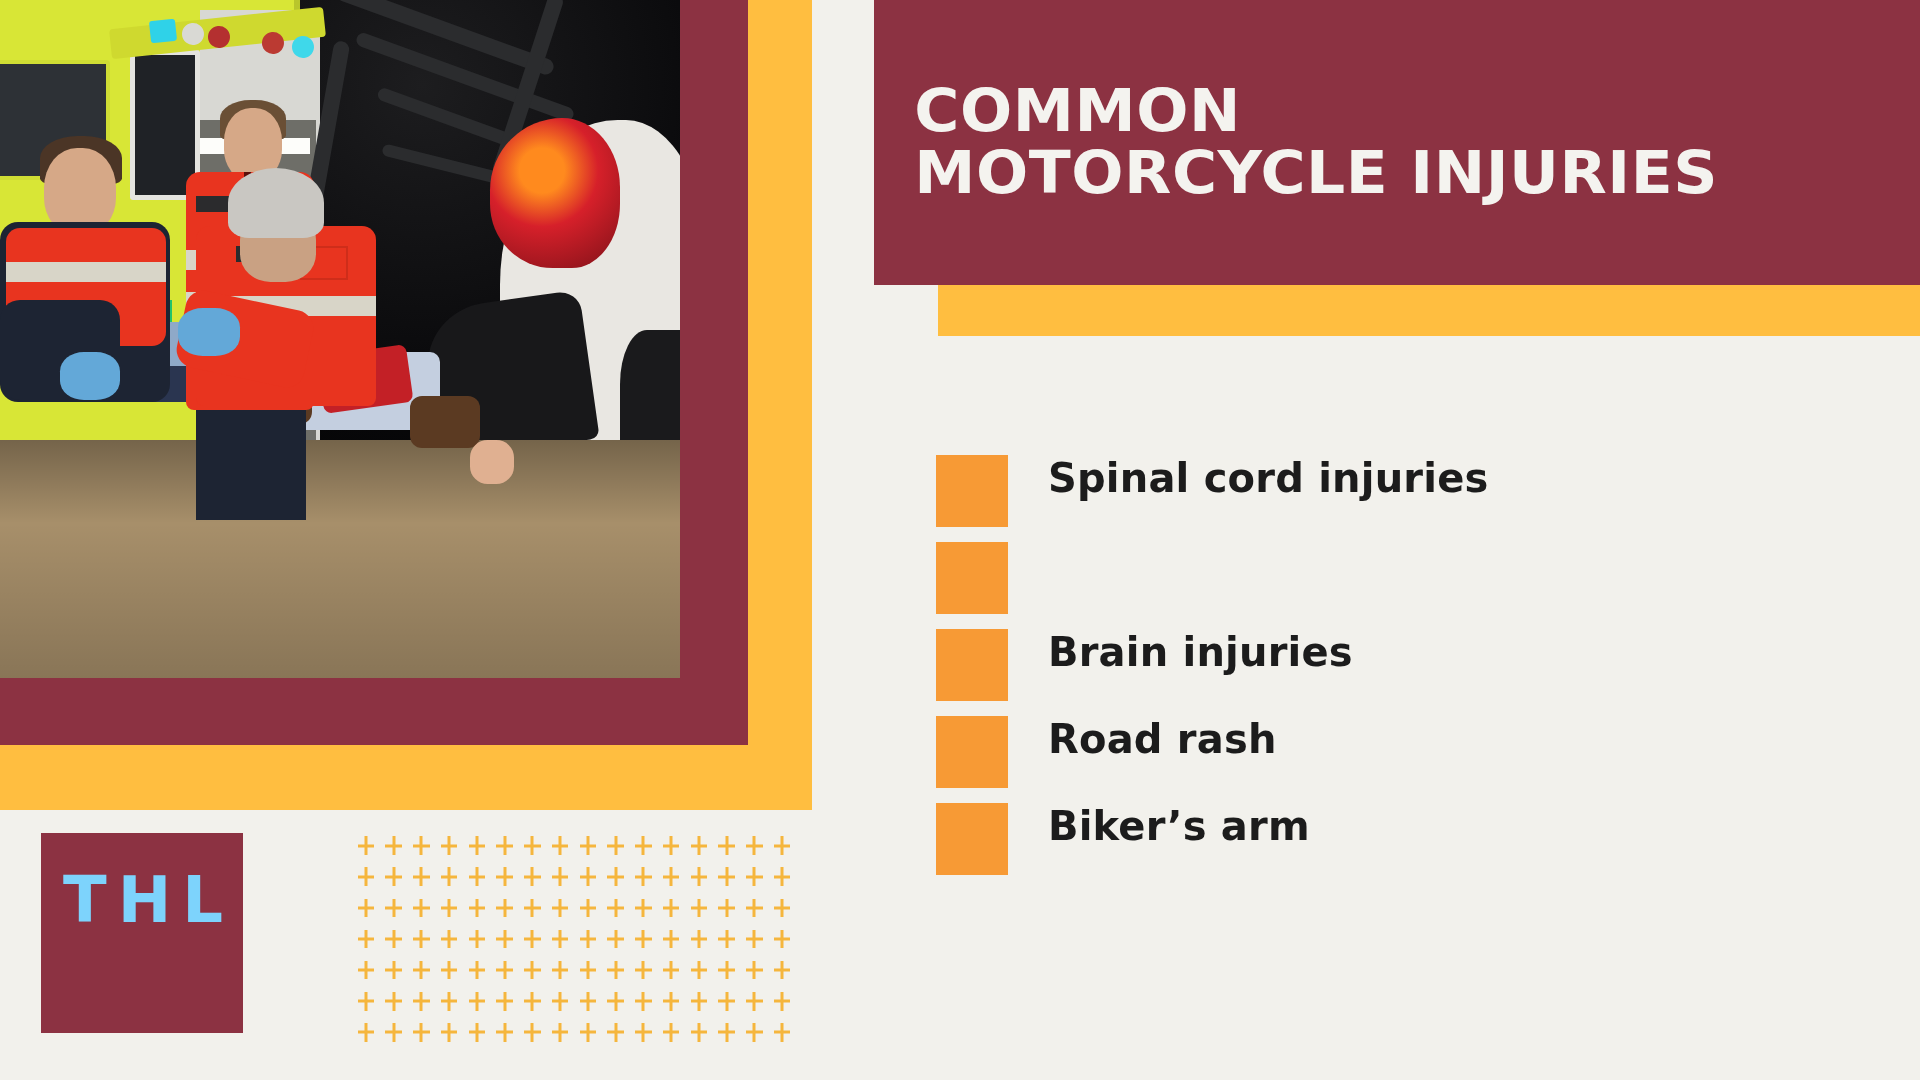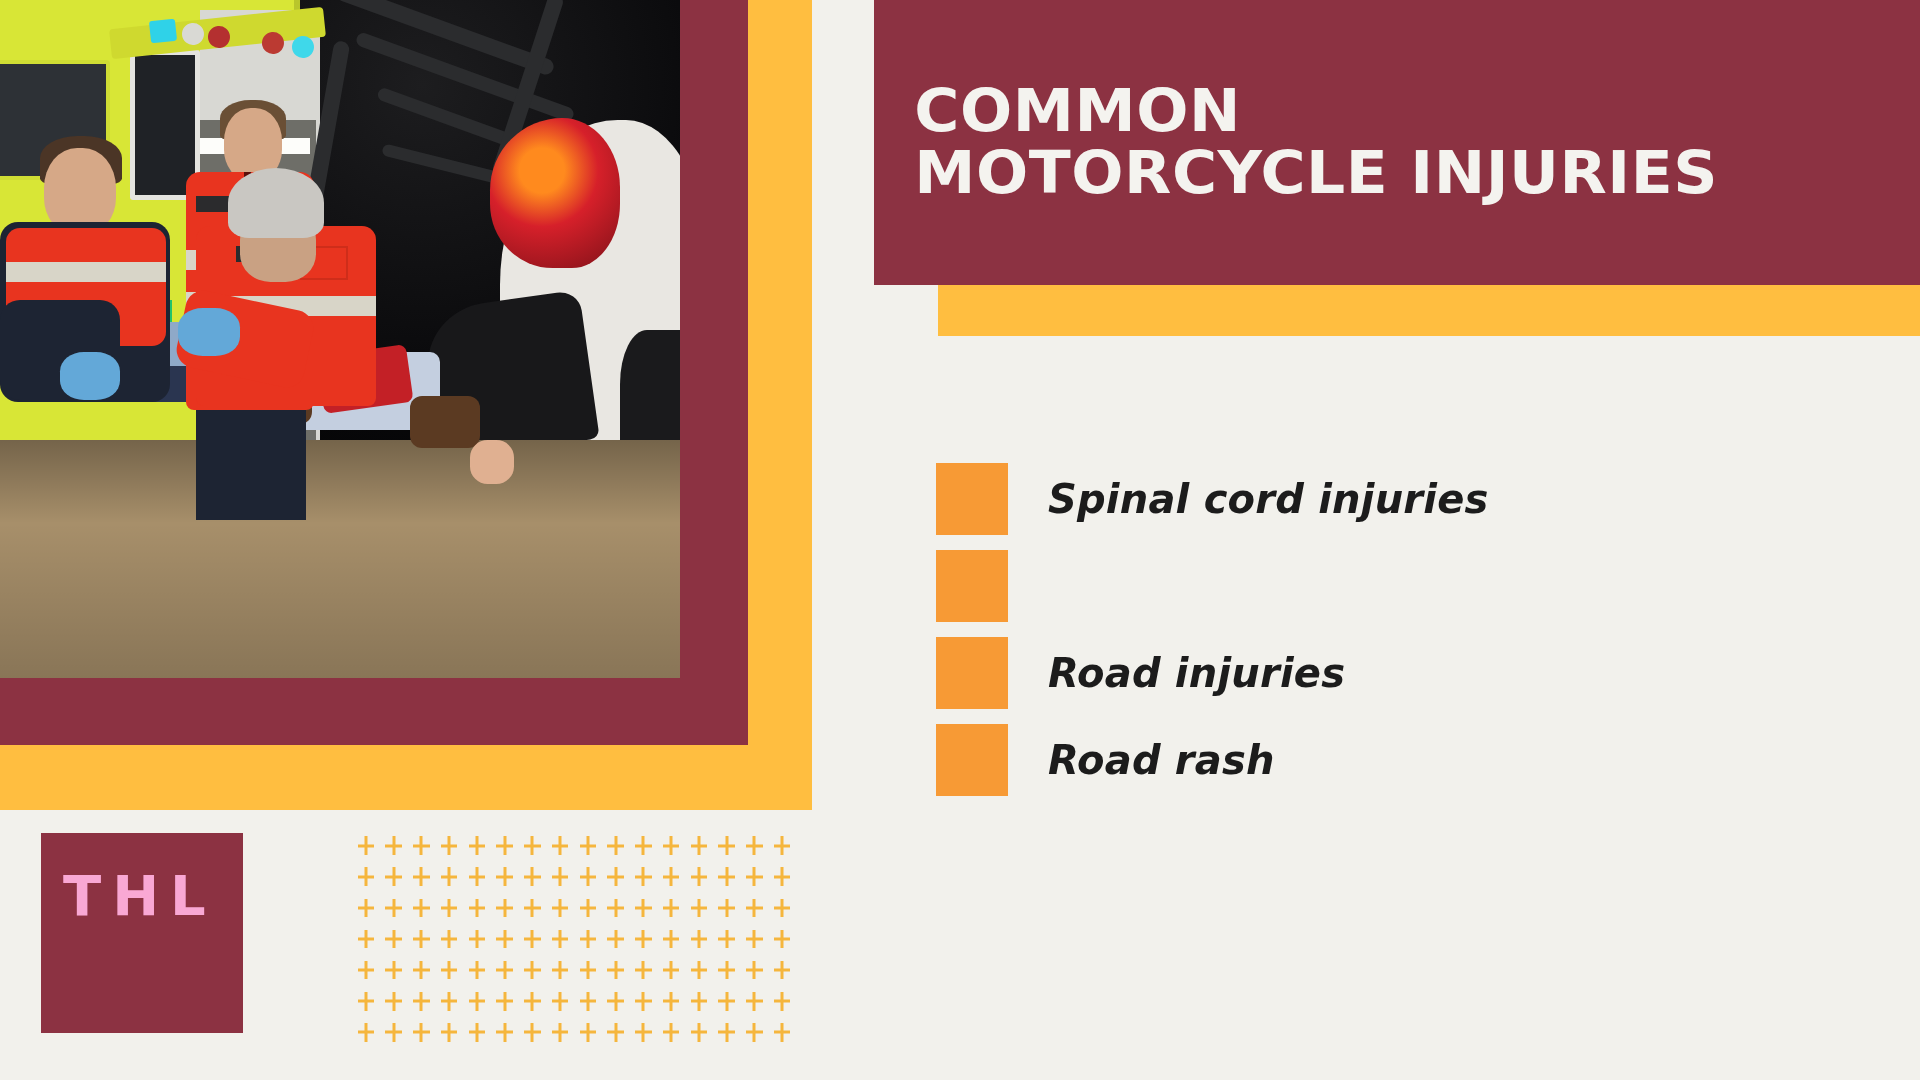--- a/index.html
+++ b/index.html
@@ -169,45 +169,45 @@
   #title-accentbar{
     position:absolute; left:938px; top:285px; width:982px; height:51px;
     background:#FFBE40;
   }
 
   
   #injury-list{
     position:absolute; left:936px; top:455px; width:900px;
   }
   .list-row{
-    display:flex; align-items:center; height:87px;font-style:italic;
+    display:flex; height:87px;
   }
   .bullet{
     width:72px; height:72px; background:#F79A35; flex:0 0 72px;
   }
   .row-label{
     margin-left:40px;
     font-family:"DejaVu Sans", sans-serif;
     font-weight:700;
     font-size:40px;
     color:#1C1C1C;
     letter-spacing:0.2px;
     white-space:nowrap;
   }
 
   
   #logo-box{
     position:absolute; left:41px; top:833px; width:202px; height:200px;
     background:#8C3242;
   }
   #logo-text{
-    color:#f9a8d4;
+    color:#7dd3fc;
     font-family:"DejaVu Sans", sans-serif;
     font-weight:700;
-    font-size:56px;
+    font-size:64px;
     letter-spacing:11px;
     padding:30px 0 0 22px;
   }
 
   
   #plus-pattern{
     position:absolute; left:352px; top:830px; width:444px; height:218px;
     display:grid;
     grid-template-columns:repeat(16,1fr);
     grid-template-rows:repeat(7,1fr);
@@ -317,29 +317,33 @@
     <span class="bullet"></span>
     <span class="row-label">Spinal cord injuries</span>
   </div>
 
   <div class="list-row">
     <span class="bullet"></span>
   </div>
 
   <div class="list-row">
     <span class="bullet"></span>
-    <span class="row-label">Road injuries</span>
+    <span class="row-label">Brain injuries</span>
   </div>
 
 
   <div class="list-row">
     <span class="bullet"></span>
     <span class="row-label">Road rash</span>
   </div>
 
+  <div class="list-row">
+    <span class="bullet"></span>
+    <span class="row-label">Biker’s arm</span>
+  </div>
 
 </div>
 
 <div id="logo-box">
   <div id="logo-text">THL</div>
 </div>
 
 <div id="plus-pattern">
     <span class="plus"></span>
     <span class="plus"></span>

